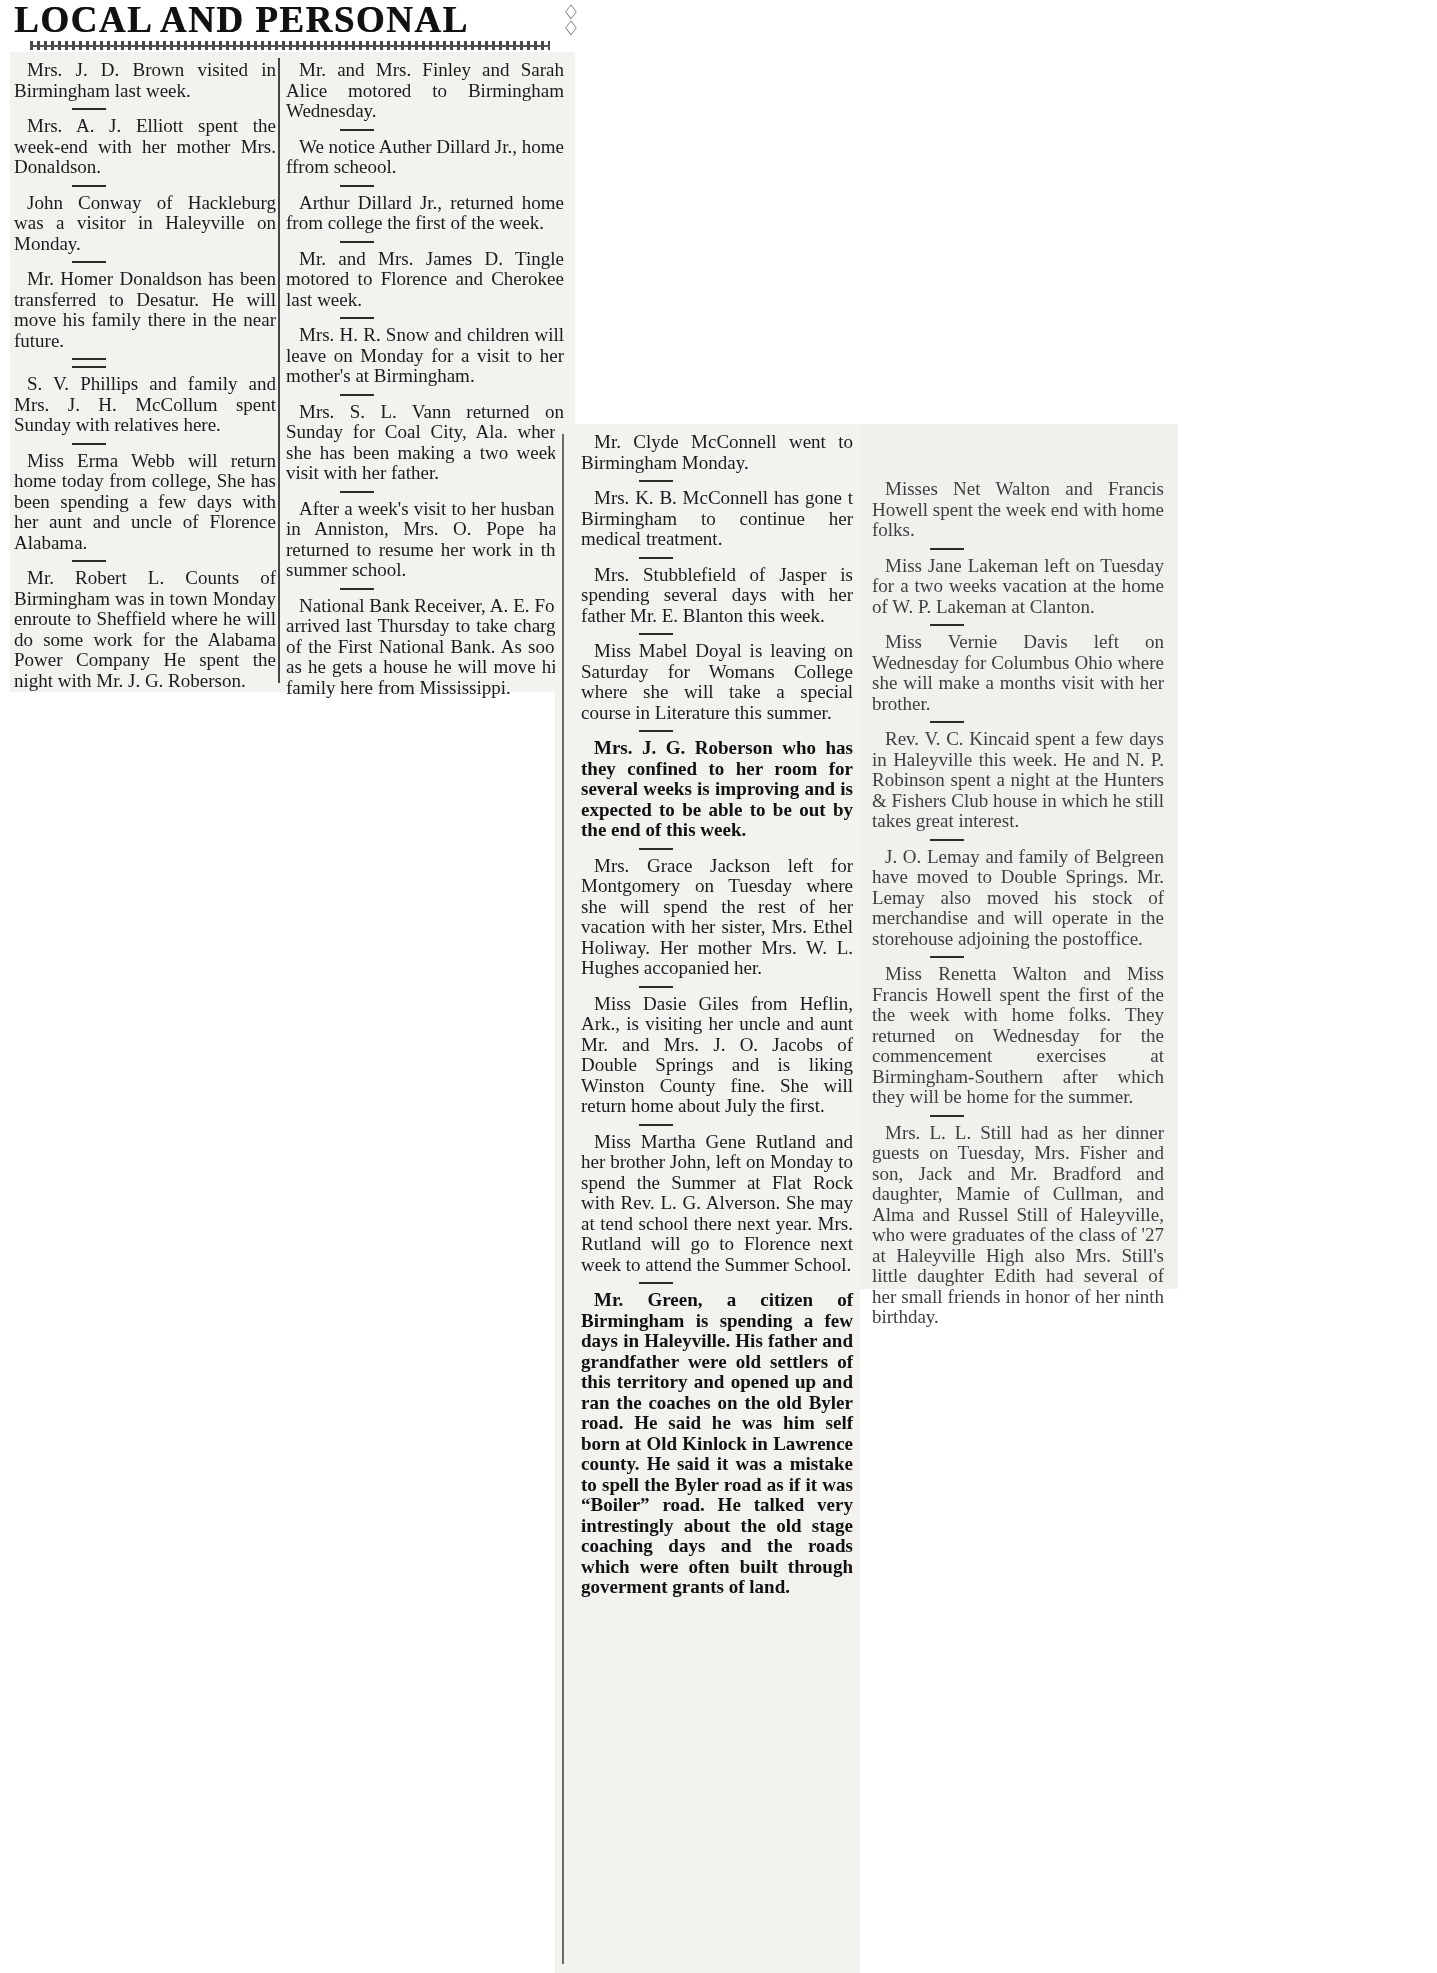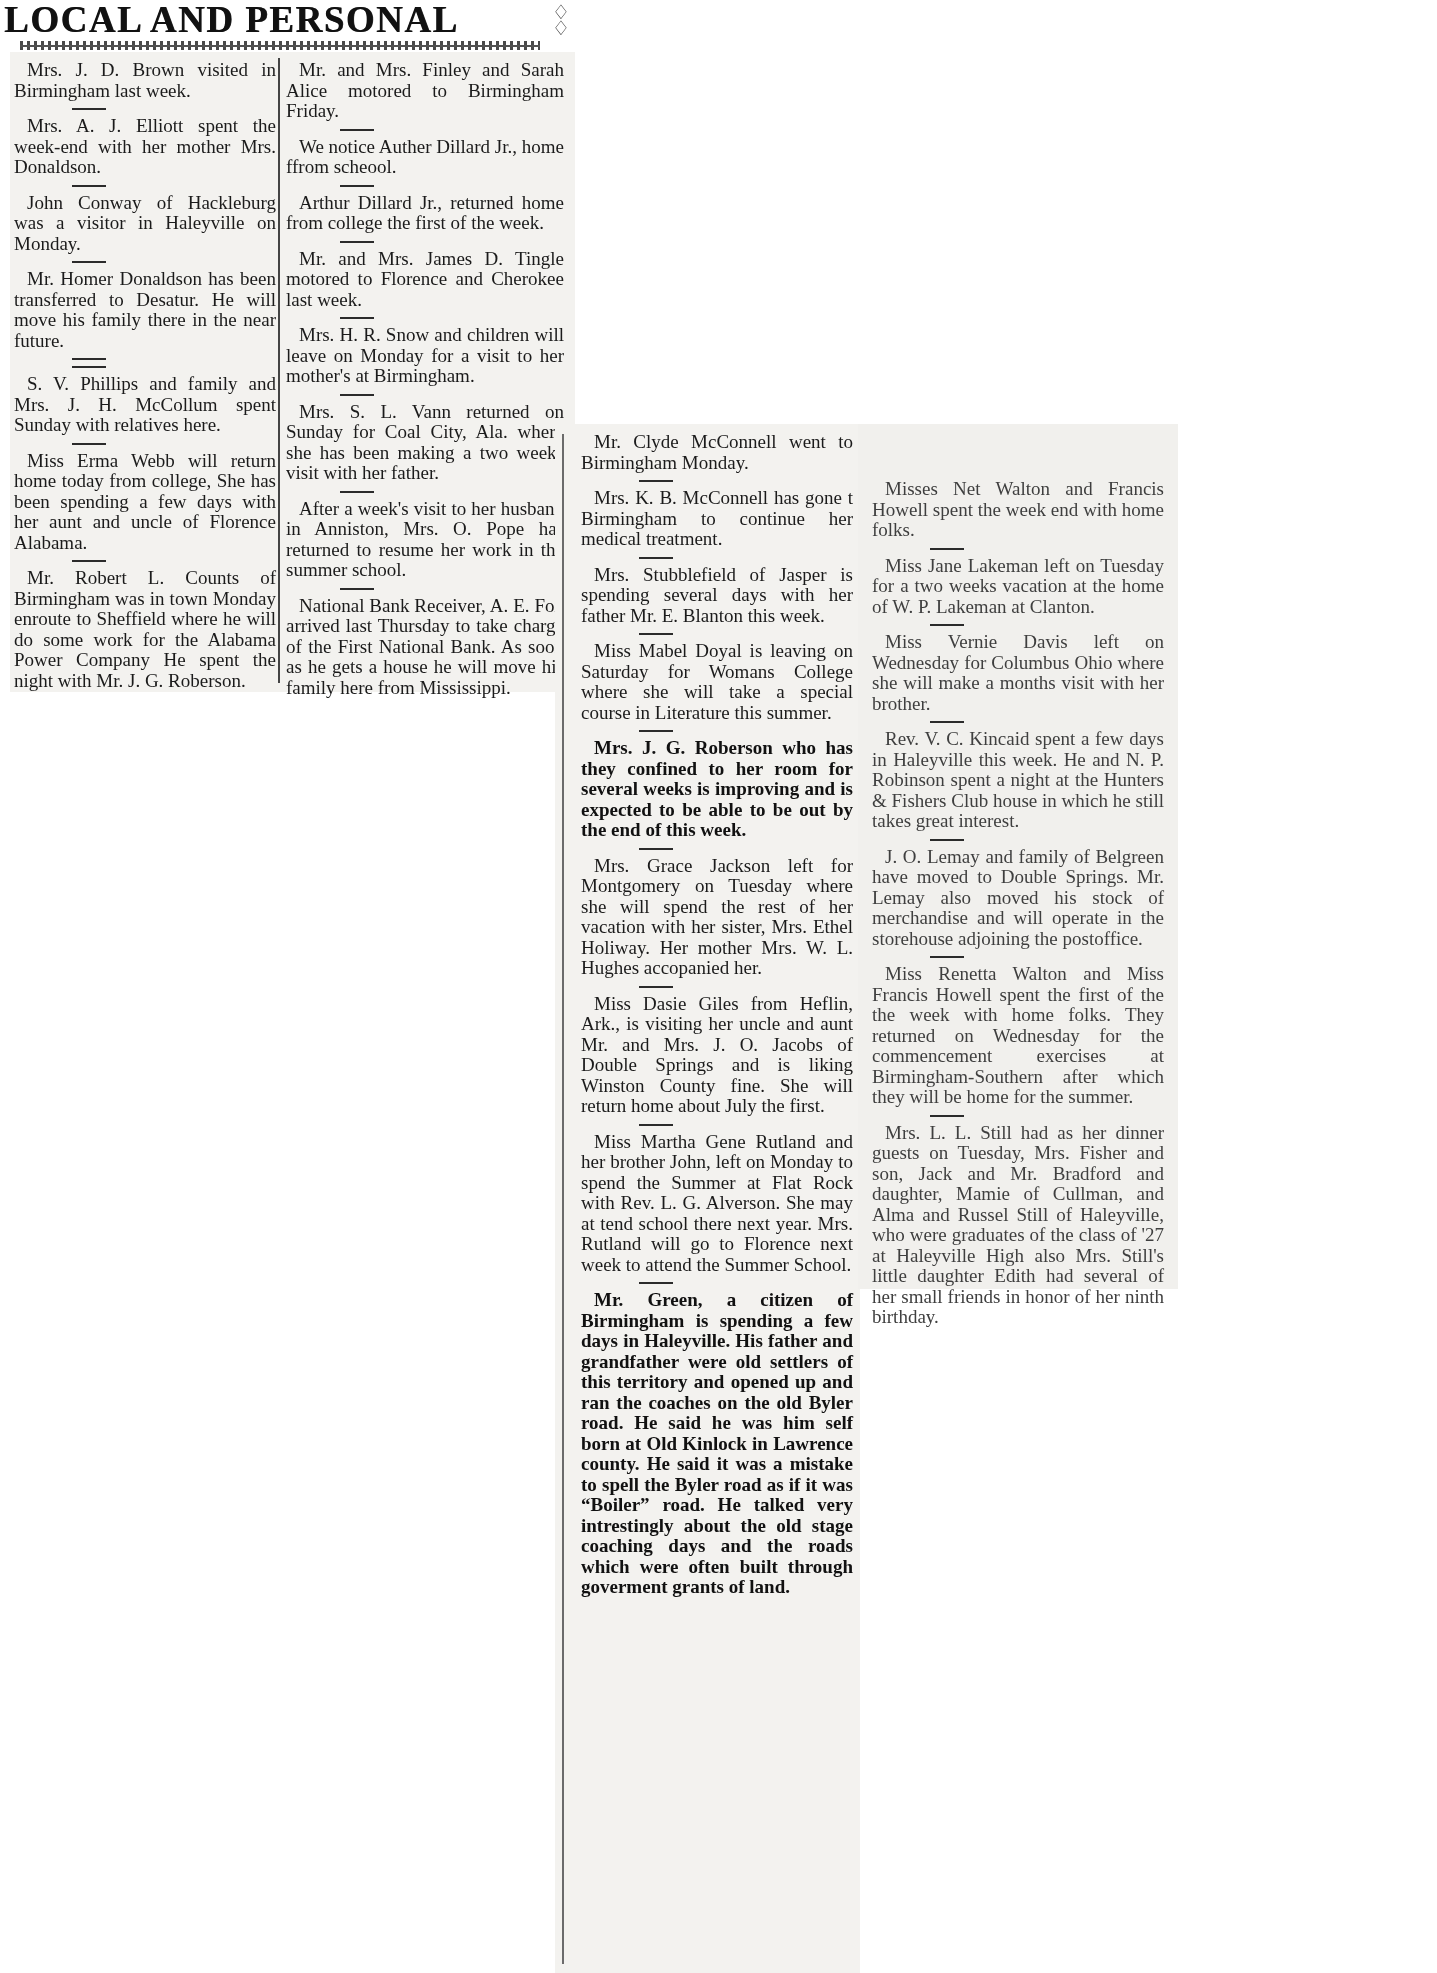--- a/index.html
+++ b/index.html
@@ -12,21 +12,21 @@
     height: 1973px;
     position: relative;
     font-family: "Liberation Serif", serif;
     color: #1a1a1a;
     overflow: hidden;
   }
 
   
   #masthead {
     position: absolute;
-    left: 4px;
+    left: 14px;
     top: 0px;
     width: 545px;
     height: 52px;
   }
   #masthead-title {
     font-family: "Liberation Serif", serif;
     font-weight: bold;
     font-size: 37px;
     letter-spacing: 1.5px;
     line-height: 40px;
@@ -138,21 +138,21 @@
       <p class="item">S. V. Phillips and family and Mrs. J. H. McCollum spent Sunday with relatives here.</p>
       <div class="sep"></div>
       <p class="item">Miss Erma Webb will return home today from college, She has been spending a few days with her aunt and uncle of Florence Alabama.</p>
       <div class="sep"></div>
       <p class="item">Mr. Robert L. Counts of Birmingham was in town Monday enroute to Sheffield where he will do some work for the Alabama Power Company He spent the night with Mr. J. G. Roberson.</p>
     </div>
   </div>
 
   <div class="col" id="c2">
     <div class="col-inner">
-      <p class="item">Mr. and Mrs. Finley and Sarah Alice motored to Birmingham Friday.</p>
+      <p class="item">Mr. and Mrs. Finley and Sarah Alice motored to Birmingham Wednesday.</p>
       <div class="sep narrow"></div>
       <p class="item">We notice Auther Dillard Jr., home ffrom scheool.</p>
       <div class="sep narrow"></div>
       <p class="item">Arthur Dillard Jr., returned home from college the first of the week.</p>
       <div class="sep narrow"></div>
       <p class="item">Mr. and Mrs. James D. Tingle motored to Florence and Cherokee last week.</p>
       <div class="sep narrow"></div>
       <p class="item">Mrs. H. R. Snow and children will leave on Monday for a visit to her mother's at Birmingham.</p>
       <div class="sep narrow"></div>
       <p class="item">Mrs. S. L. Vann returned on Sunday for Coal City, Ala. where she has been making a two weeks visit with her father.</p>

